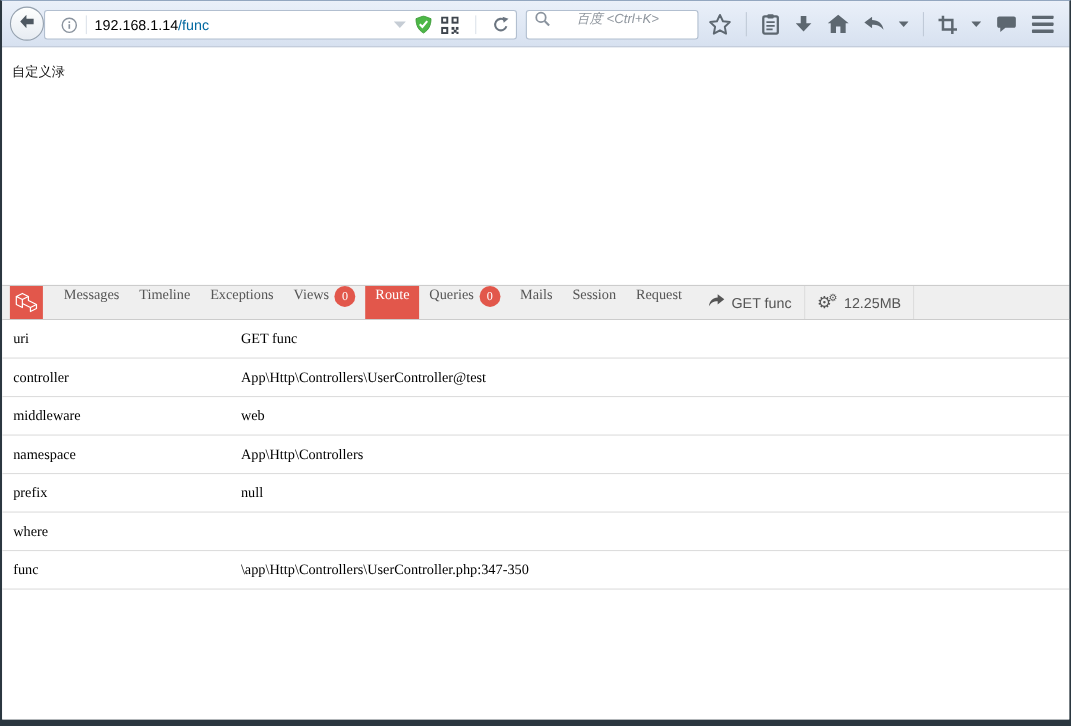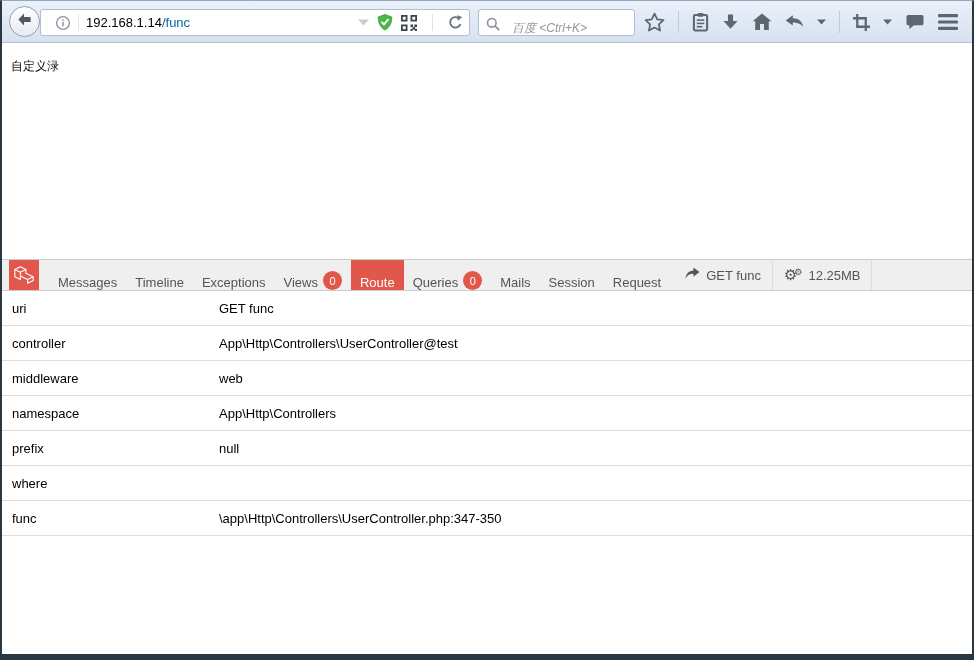--- a/index.html
+++ b/index.html
@@ -29,21 +29,21 @@
     display:flex; align-items:center; padding:0 6px 0 14px; font-size:13px;
   }
   .url-divider { width:1px; height:17px; background:#dde3ea; margin:0 7px; }
   .url-host { color:#000000; }
   .url-path { color:#0369a1; }
   .url-spacer { flex:1; }
   .url-right { display:flex; align-items:center; gap:8px; }
   .search-box {
     position:absolute; left:476px; top:8px; width:157px; height:27px;
     background:#fff; border:1px solid #b2bfd0; border-radius:3px;
-    display:flex; align-items:flex-end; padding:0 7px; gap:12px;
+    display:flex; align-items:flex-start; padding:0 7px; gap:24px;
   }
   .search-box input {
     border:none; outline:none; width:100%; font-size:12px;
     font-family:"Liberation Sans",sans-serif; background:transparent; color:#333;
   }
   .search-box input::placeholder { color:#8f969e; font-style:italic; }
   .toolbar-icons {
     position:absolute; left:642px; top:0; height:42px; right:4px;
     display:flex; align-items:center; gap:13px; color:#5d6770;
   }
@@ -58,40 +58,40 @@
   .db-header {
     height:31px; flex:none; background:#efefef; border-bottom:1px solid #ccc;
     display:flex; align-items:stretch; font-size:13px; color:#555;
   }
   .db-logo {
     width:30px; margin:0 10px 0 7px; align-self:center; height:30px;
     background:#e2574b; display:flex; align-items:center; justify-content:center; cursor:pointer;
   }
   .db-tabs { display:flex; align-items:stretch; }
   .db-tab {
-    display:flex; align-items:flex-end; gap:5px; padding:0 9px; cursor:pointer; white-space:nowrap;
+    display:flex; align-items:flex-start; gap:5px; padding:0 9px; cursor:pointer; white-space:nowrap;font-family:Liberation Serif, serif;
   }
   .db-tab.active { background:#e2574b; color:#fff; }
   .db-badge {
     background:#e2574b; color:#fff; font-size:11px; min-width:19px; height:19px;
     border-radius:10px; display:flex; align-items:center; justify-content:center; padding:0 5px;
   }
   .db-inds { display:flex; align-items:stretch; margin-left:4px; }
   .db-ind {
     display:flex; align-items:center; gap:6px; padding:0 11px;
     border-right:1px solid #ddd; white-space:nowrap; cursor:pointer; color:#555;
   }
   .db-ind:first-child { border-left:none; }
   .gear-glyph { font-size:15px; line-height:1; color:#555; font-family:"DejaVu Sans",sans-serif; }
   .gear-glyph small { font-size:9px; vertical-align:top; margin-left:-3px; }
   .db-controls { display:flex; align-items:center; gap:14px; margin-left:auto; padding:0 11px; }
   .db-body { flex:1; background:#fff; overflow:hidden; }
   .db-row {
     height:35px; border-bottom:1px solid #ddd; position:relative;
-    font-family:Liberation Sans, sans-serif; font-size:13px; color:#000;
+    font-family:Liberation Serif, serif; font-size:13px; color:#000;
   }
   .db-key { position:absolute; left:10px; top:50%; transform:translateY(-50%); }
   .db-val { position:absolute; left:217px; top:50%; transform:translateY(-50%); white-space:nowrap; }
 </style>
 </head>
 <body>
 
 <div id="window">
 
   <div class="toolbar">

